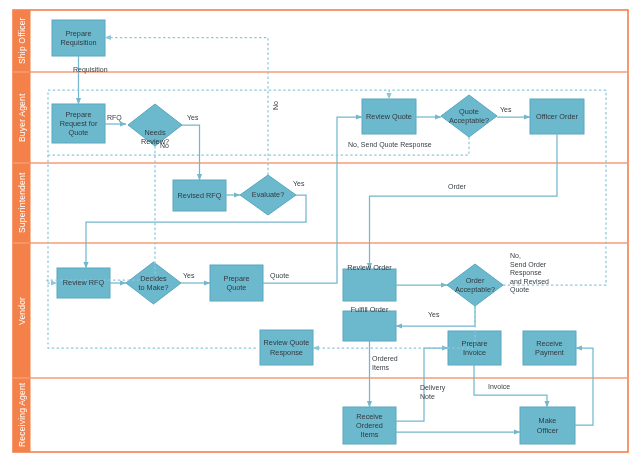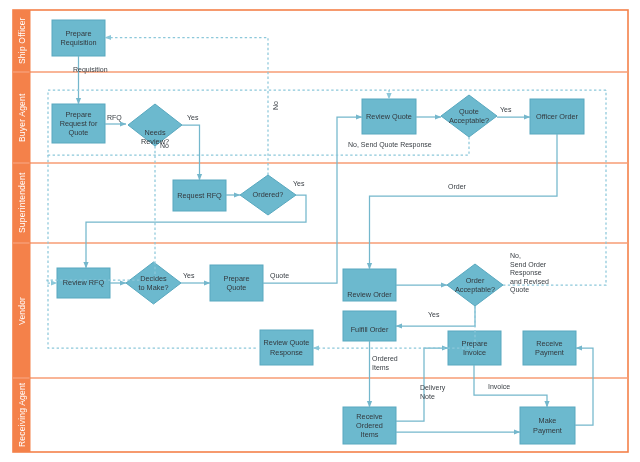--- a/index.html
+++ b/index.html
@@ -147,42 +147,42 @@
 Requisition</div>
       <div class="node-text" style="left: 52px; top: 104px; width: 53px; height: 39px;">Prepare
 Request for
 Quote</div>
       <div class="node-text" style="left: 128px; top: 116px; width: 54px; height: 42px;">Needs
 Review?</div>
       <div class="node-text" style="left: 362px; top: 99px; width: 54px; height: 35px;">Review Quote</div>
       <div class="node-text" style="left: 441px; top: 95px; width: 56px; height: 42px;">Quote
 Acceptable?</div>
       <div class="node-text" style="left: 530px; top: 99px; width: 54px; height: 35px;">Officer Order</div>
-      <div class="node-text" style="left: 173px; top: 180px; width: 53px; height: 31px;">Request RFQ</div>
-      <div class="node-text" style="left: 240px; top: 175px; width: 56px; height: 40px;">Ordered?</div>
+      <div class="node-text" style="left: 173px; top: 180px; width: 53px; height: 31px;">Revised RFQ</div>
+      <div class="node-text" style="left: 240px; top: 175px; width: 56px; height: 40px;">Evaluate?</div>
       <div class="node-text" style="left: 57px; top: 268px; width: 53px; height: 30px; border-radius: 14px;">Review RFQ</div>
       <div class="node-text" style="left: 126px; top: 262px; width: 55px; height: 42px;">Decides
 to Make?</div>
       <div class="node-text" style="left: 210px; top: 265px; width: 53px; height: 36px;">Prepare
 Quote</div>
       <div class="node-text" style="left: 260px; top: 330px; width: 53px; height: 35px;">Review Quote
 Response</div>
-      <div class="node-text" style="left: 343px; top: 279px; width: 53px; height: 32px;">Review Order</div>
+      <div class="node-text" style="left: 343px; top: 252px; width: 53px; height: 32px;">Review Order</div>
       <div class="node-text" style="left: 447px; top: 264px; width: 56px; height: 42px;">Order
 Acceptable?</div>
-      <div class="node-text" style="left: 343px; top: 315px; width: 53px; height: 30px;">Fulfill Order</div>
+      <div class="node-text" style="left: 343px; top: 295px; width: 53px; height: 30px;">Fulfill Order</div>
       <div class="node-text" style="left: 448px; top: 331px; width: 53px; height: 34px;">Prepare
 Invoice</div>
       <div class="node-text" style="left: 523px; top: 331px; width: 53px; height: 34px;">Receive
 Payment</div>
       <div class="node-text" style="left: 343px; top: 407px; width: 53px; height: 37px;">Receive
 Ordered
 Items</div>
       <div class="node-text" style="left: 520px; top: 407px; width: 55px; height: 37px;">Make
-Payment</div>
+Officer</div>
     </div>
   <div id="edge-labels">
       <div class="edge-text" style="left: 73px; top: 66px;">Requisition</div>
       <div class="edge-text" style="left: 107px; top: 114px;">RFQ</div>
       <div class="edge-text" style="left: 187px; top: 114px;">Yes</div>
       <div class="edge-text" style="left: 160px; top: 142px;">No</div>
       <div class="edge-text" style="left: 293px; top: 180px;">Yes</div>
       <div class="edge-text vert" style="left: 272px; top: 101px;">No</div>
       <div class="edge-text" style="left: 500px; top: 106px;">Yes</div>
       <div class="edge-text" style="left: 348px; top: 141px;">No, Send Quote Response</div>

